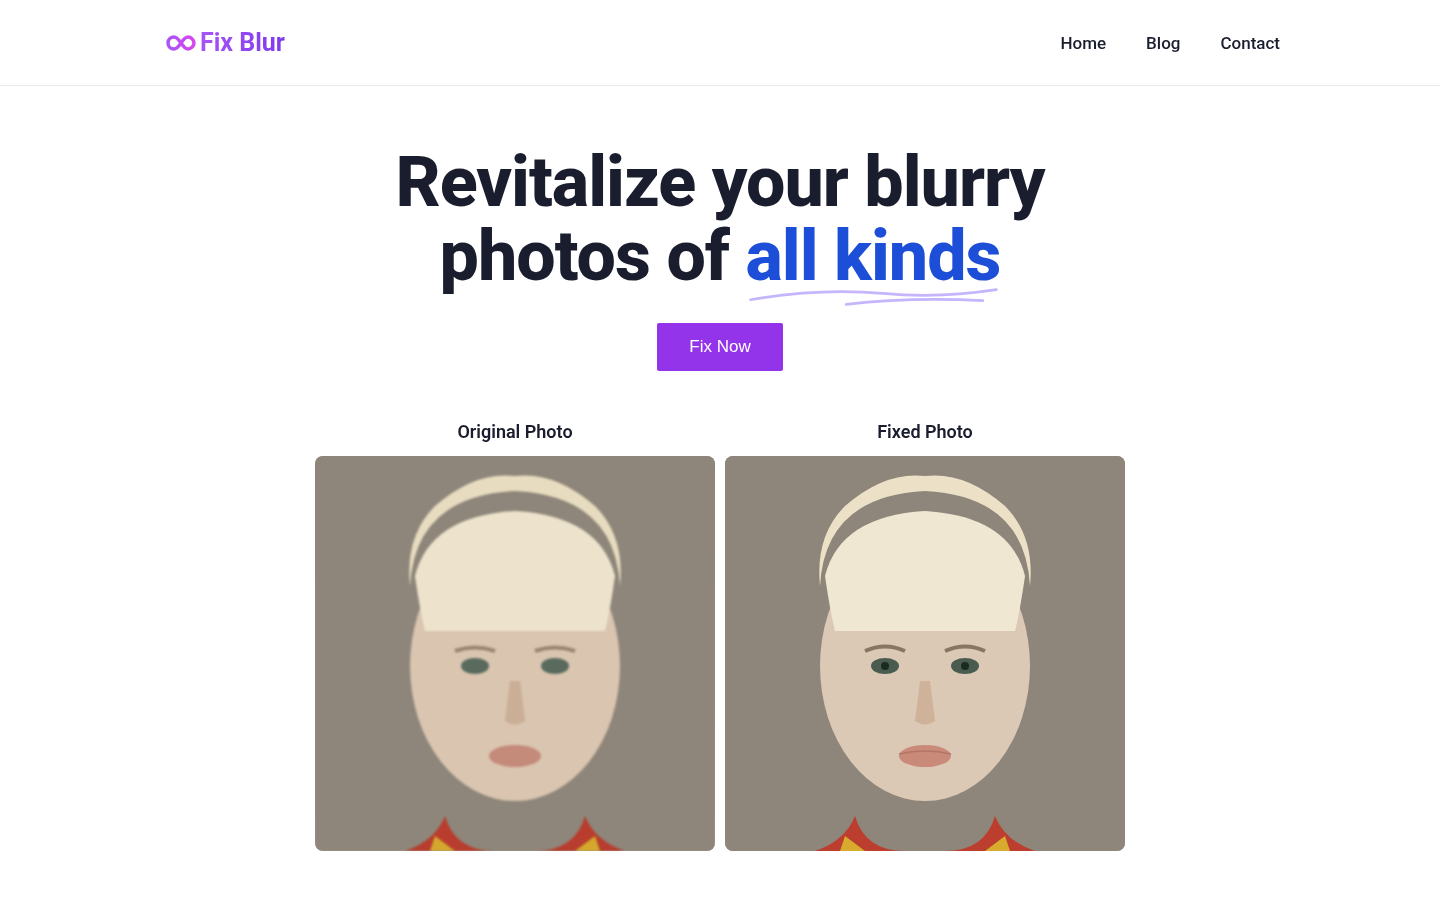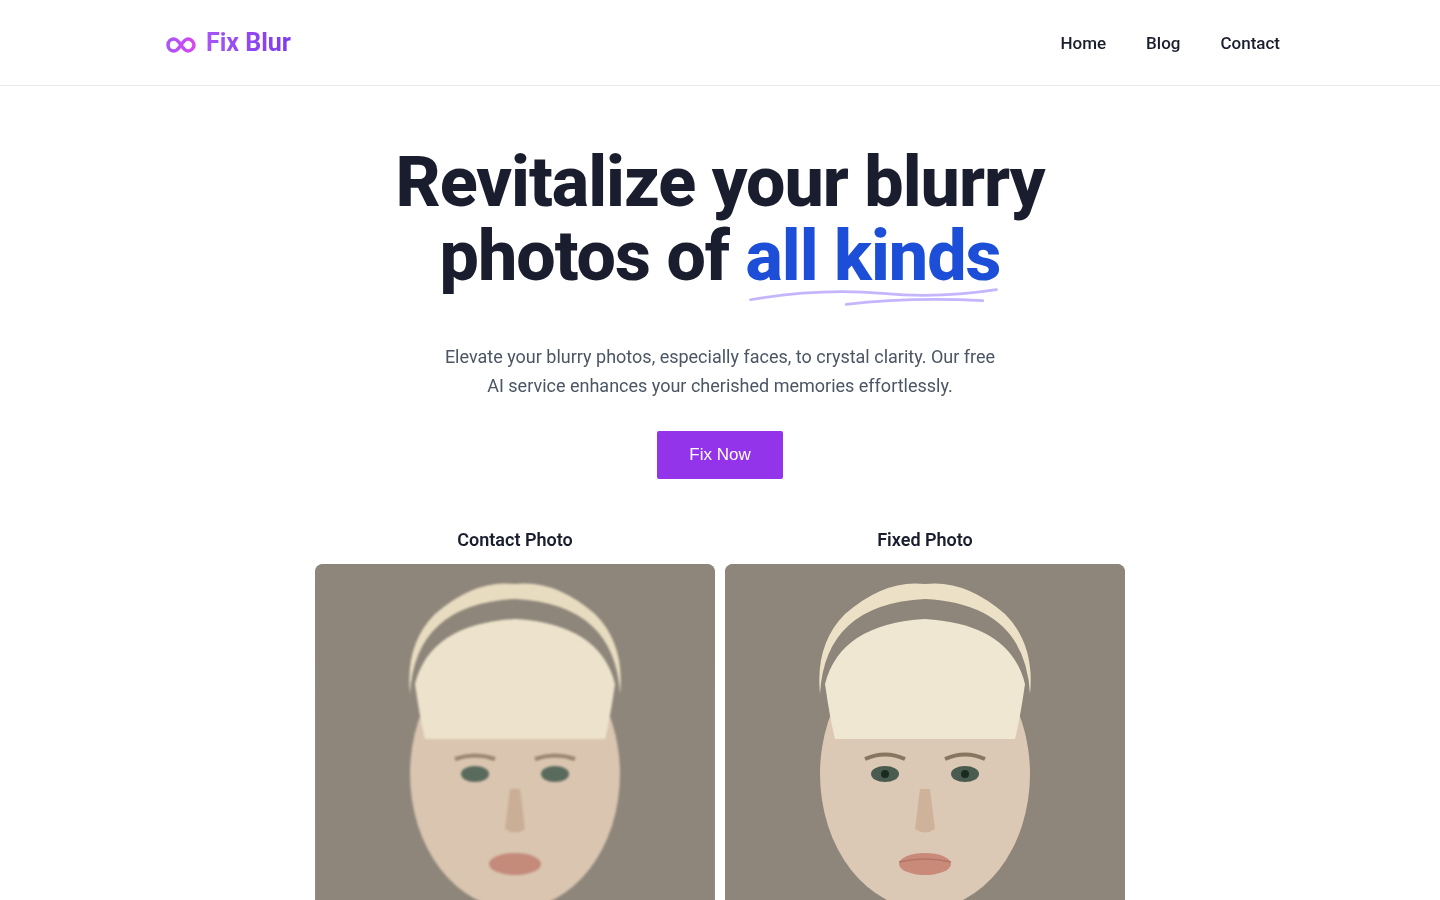--- a/index.html
+++ b/index.html
@@ -27,22 +27,22 @@
     .header-inner {
       max-width: 1200px;
       margin: 0 auto;
       padding: 0 40px;
       display: flex;
       justify-content: space-between;
       align-items: center;
     }
     .logo {
       display: flex;
-      align-items: flex-end;
-      gap: 10px;
+      align-items: center;
+      gap: 4px;
     }
     .logo-icon {
       width: 36px;
       height: 24px;
       display: flex;
       align-items: center;
       justify-content: center;
     }
     .logo-text {
       font-size: 25px;
@@ -168,27 +168,26 @@
 </header>
 
 <main class="container">
   <section class="hero">
     <h1 class="hero-title">
       <span>Revitalize your blurry</span><br>
       <span>photos of </span><span class="accent"><span>all kinds</span><svg class="accent-underline" width="280" height="24" viewBox="0 0 280 24">
             <path d="M 5 15 Q 80 2, 150 8 Q 210 14, 275 4 M 110 20 Q 180 12, 260 16" fill="none" stroke="#c4b5fd" stroke-width="3" stroke-linecap="round"></path>
           </svg></span>
     </h1>
-    <p class="hero-subtitle">Elevate your blurry photos, especially faces, to crystal clarity. Our free AI service enhances your cherished memories effortlessly.</p>
     <button class="cta-button">Fix Now</button>
   </section>
 
   <section class="comparison">
     <div class="photo-col">
-      <div class="photo-label">Contact Photo</div>
+      <div class="photo-label">Original Photo</div>
       <div class="photo-box blurred">
         <svg class="face-placeholder" viewBox="0 0 400 395" preserveAspectRatio="xMidYMid slice">
           <rect width="400" height="395" fill="#8e867a"></rect>
           <ellipse cx="200" cy="210" rx="105" ry="135" fill="#d9c5b0"></ellipse>
           <path d="M 95 130 Q 100 40, 200 35 Q 300 40, 305 130 Q 310 80, 280 50 Q 240 15, 200 20 Q 160 15, 120 50 Q 90 80, 95 130 Z" fill="#e8dcc0"></path>
           <path d="M 100 120 Q 115 60, 200 55 Q 285 60, 300 120 Q 295 155, 290 175 L 110 175 Q 105 155, 100 120 Z" fill="#ede3cc"></path>
           <ellipse cx="160" cy="210" rx="14" ry="8" fill="#5a6b5e"></ellipse>
           <ellipse cx="240" cy="210" rx="14" ry="8" fill="#5a6b5e"></ellipse>
           <path d="M 140 195 Q 160 188, 180 195" fill="none" stroke="#9a8570" stroke-width="4"></path>
           <path d="M 220 195 Q 240 188, 260 195" fill="none" stroke="#9a8570" stroke-width="4"></path>

